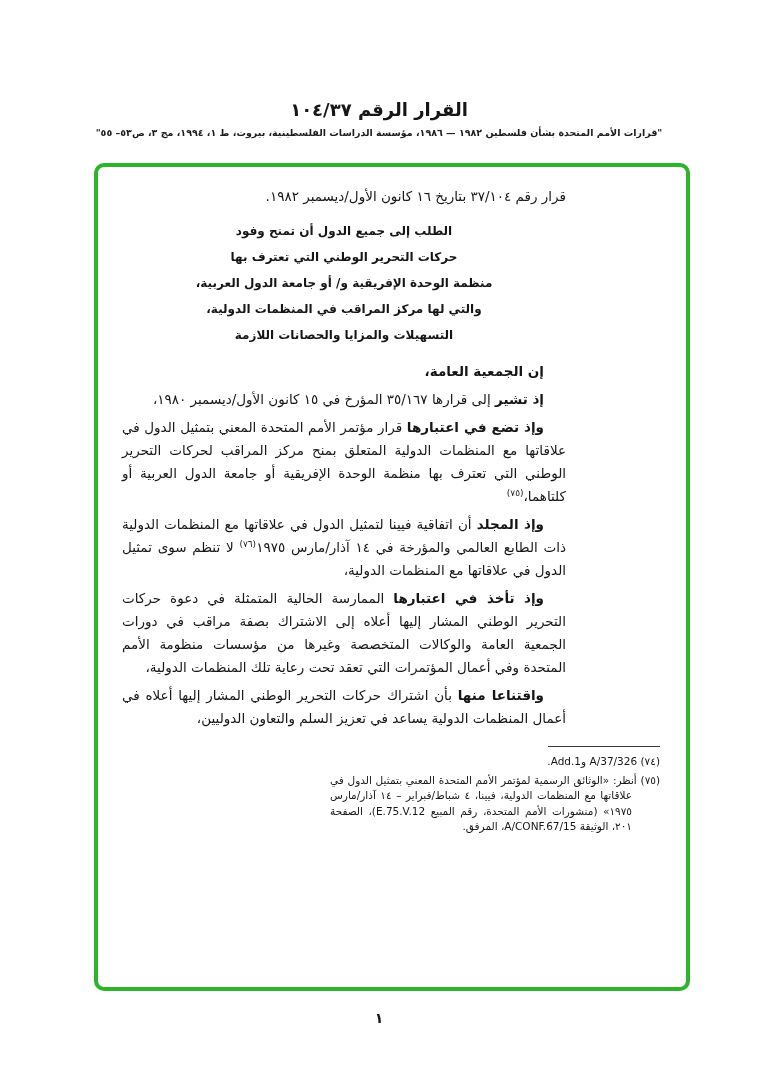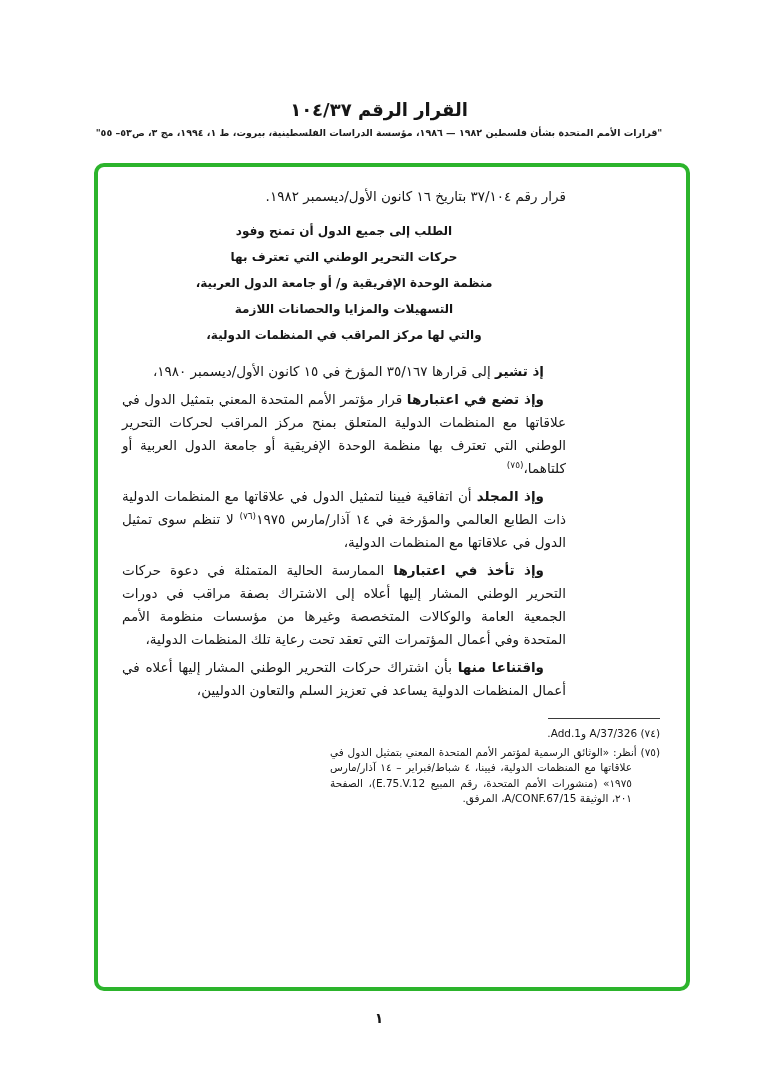--- a/index.html
+++ b/index.html
@@ -88,24 +88,25 @@
 
   <div class="frame">
 
     <div class="doc-main">
       <p class="date-line">قرار رقم ٣٧/١٠٤ بتاريخ ١٦ كانون الأول/ديسمبر ١٩٨٢.</p>
 
       <div class="title-block">
         <div>الطلب إلى جميع الدول أن تمنح وفود</div>
         <div>حركات التحرير الوطني التي تعترف بها</div>
         <div>منظمة الوحدة الإفريقية و/ أو جامعة الدول العربية،</div>
+        <div>والتي لها مركز المراقب في المنظمات الدولية،</div>
         <div>التسهيلات والمزايا والحصانات اللازمة</div>
-        <div>والتي لها مركز المراقب في المنظمات الدولية،</div>
       </div>
 
+      <p class="para"><b class="lead">إن الجمعية العامة،</b><span></span></p>
 
       <p class="para"><b class="lead">إذ تشير</b><span> إلى قرارها ٣٥/١٦٧ المؤرخ في ١٥ كانون الأول/ديسمبر ١٩٨٠،</span></p>
 
 
       <p class="para"><b class="lead">وإذ تضع في اعتبارها</b><span> قرار مؤتمر الأمم المتحدة المعني بتمثيل الدول في علاقاتها مع المنظمات الدولية المتعلق بمنح مركز المراقب لحركات التحرير الوطني التي تعترف بها منظمة الوحدة الإفريقية أو جامعة الدول العربية أو كلتاهما،</span><sup>(٧٥)</sup></p>
 
       <p class="para"><b class="lead">وإذ المجلد</b><span> أن اتفاقية فيينا لتمثيل الدول في علاقاتها مع المنظمات الدولية ذات الطابع العالمي والمؤرخة في ١٤ آذار/مارس ١٩٧٥</span><sup>(٧٦)</sup><span> لا تنظم سوى تمثيل الدول في علاقاتها مع المنظمات الدولية،</span></p>
 
       <p class="para"><b class="lead">وإذ تأخذ في اعتبارها</b><span> الممارسة الحالية المتمثلة في دعوة حركات التحرير الوطني المشار إليها أعلاه إلى الاشتراك بصفة مراقب في دورات الجمعية العامة والوكالات المتخصصة وغيرها من مؤسسات منظومة الأمم المتحدة وفي أعمال المؤتمرات التي تعقد تحت رعاية تلك المنظمات الدولية،</span></p>
 

